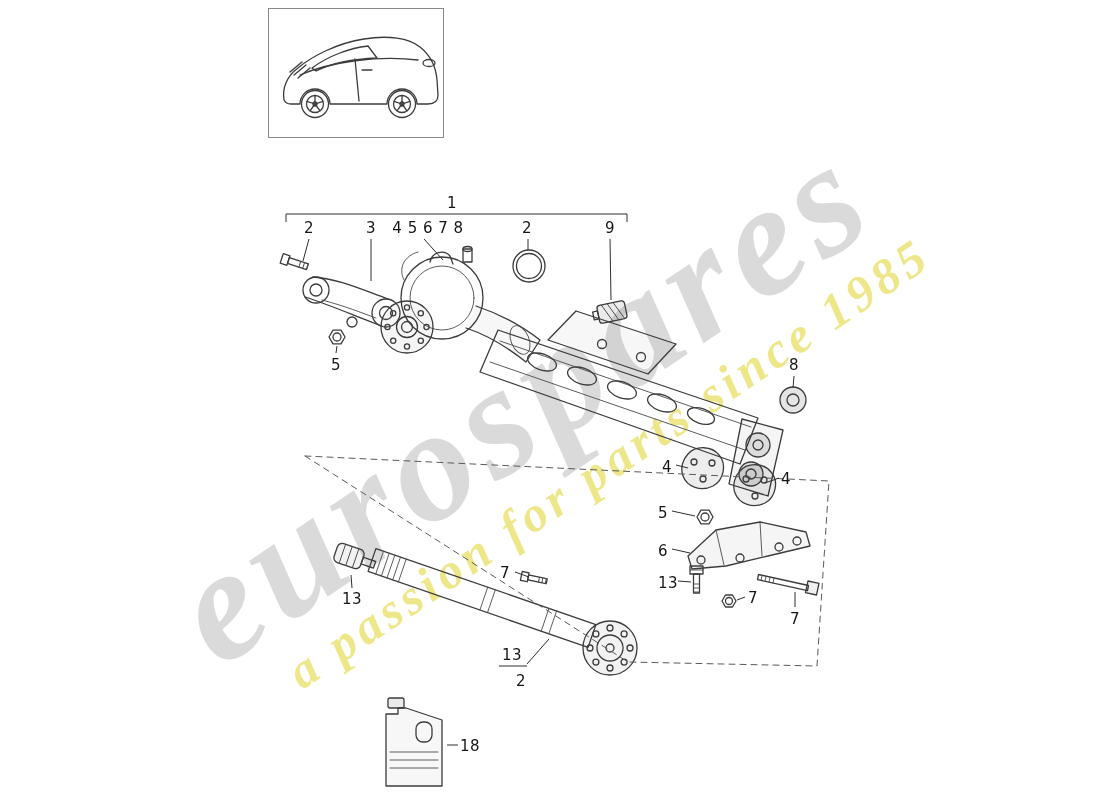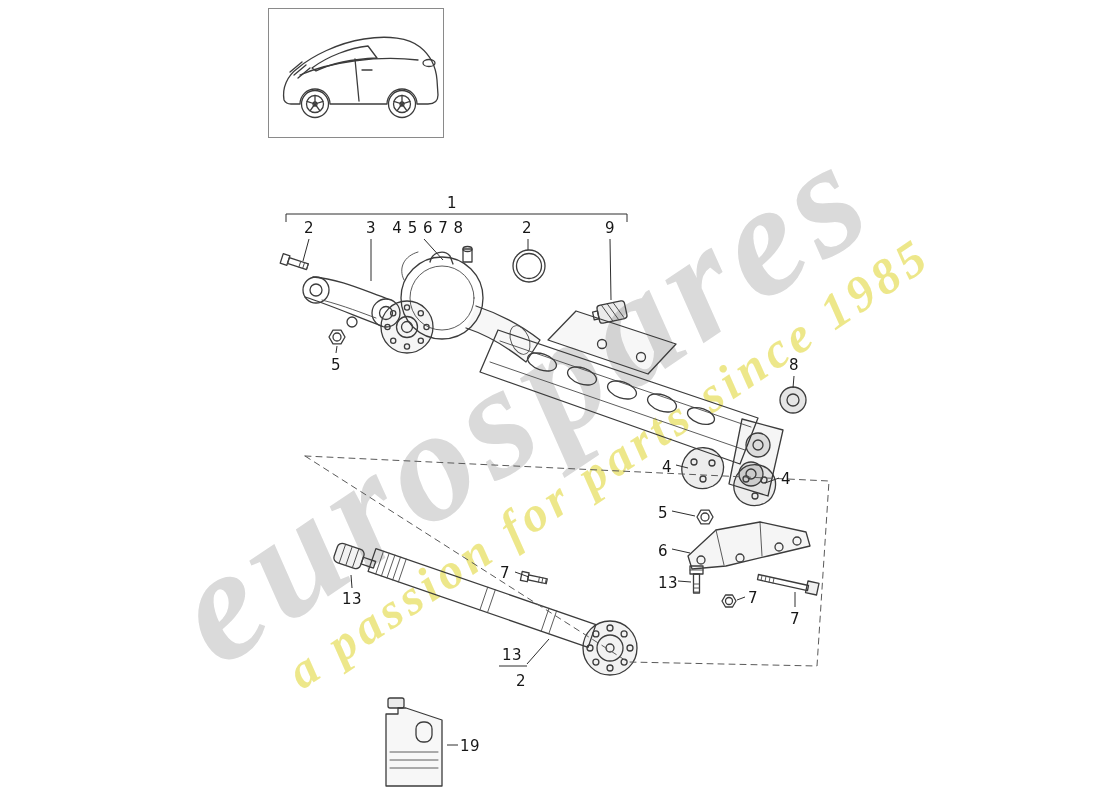--- a/index.html
+++ b/index.html
@@ -247,15 +247,15 @@
 <span class="callout" style="left:786px;top:470px">4</span>
 <span class="callout" style="left:663px;top:504px">5</span>
 <span class="callout" style="left:663px;top:542px">6</span>
 <span class="callout" style="left:668px;top:574px">13</span>
 <span class="callout" style="left:753px;top:589px">7</span>
 <span class="callout" style="left:795px;top:610px">7</span>
 <span class="callout" style="left:352px;top:590px">13</span>
 <span class="callout" style="left:505px;top:564px">7</span>
 <span class="callout" style="left:512px;top:646px">13</span>
 <span class="callout" style="left:521px;top:672px">2</span>
-<span class="callout" style="left:470px;top:737px">19</span>
+<span class="callout" style="left:470px;top:737px">18</span>
 
 </div>
 
 </body></html>

